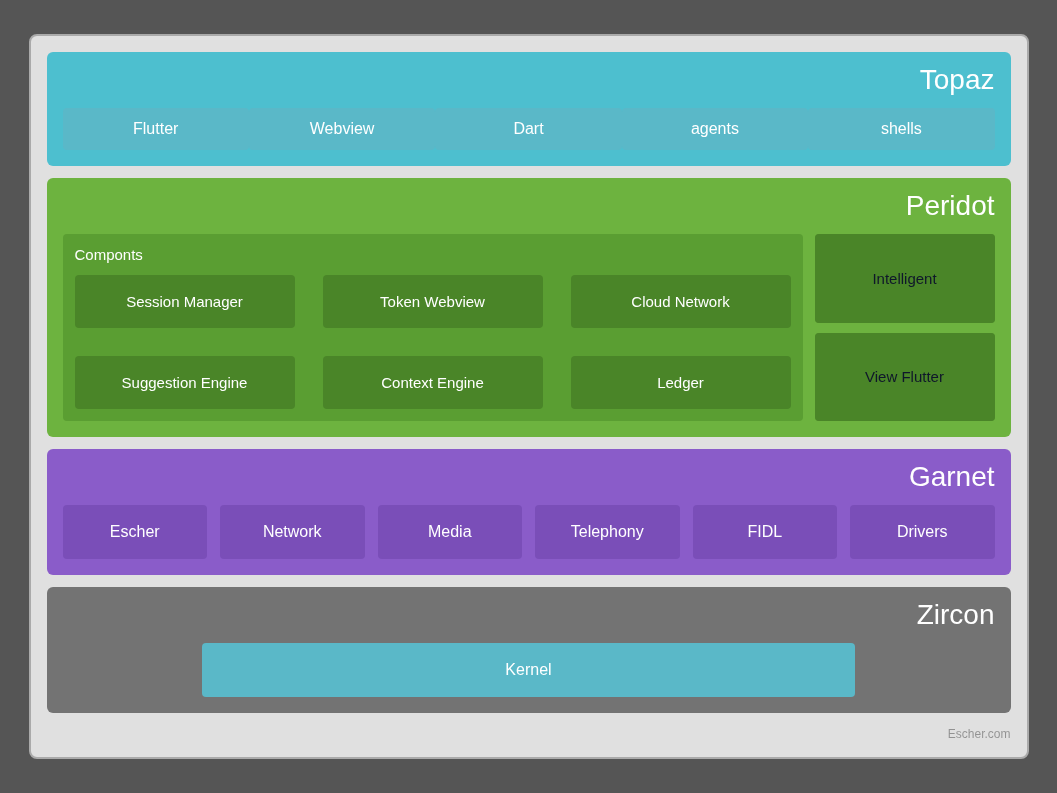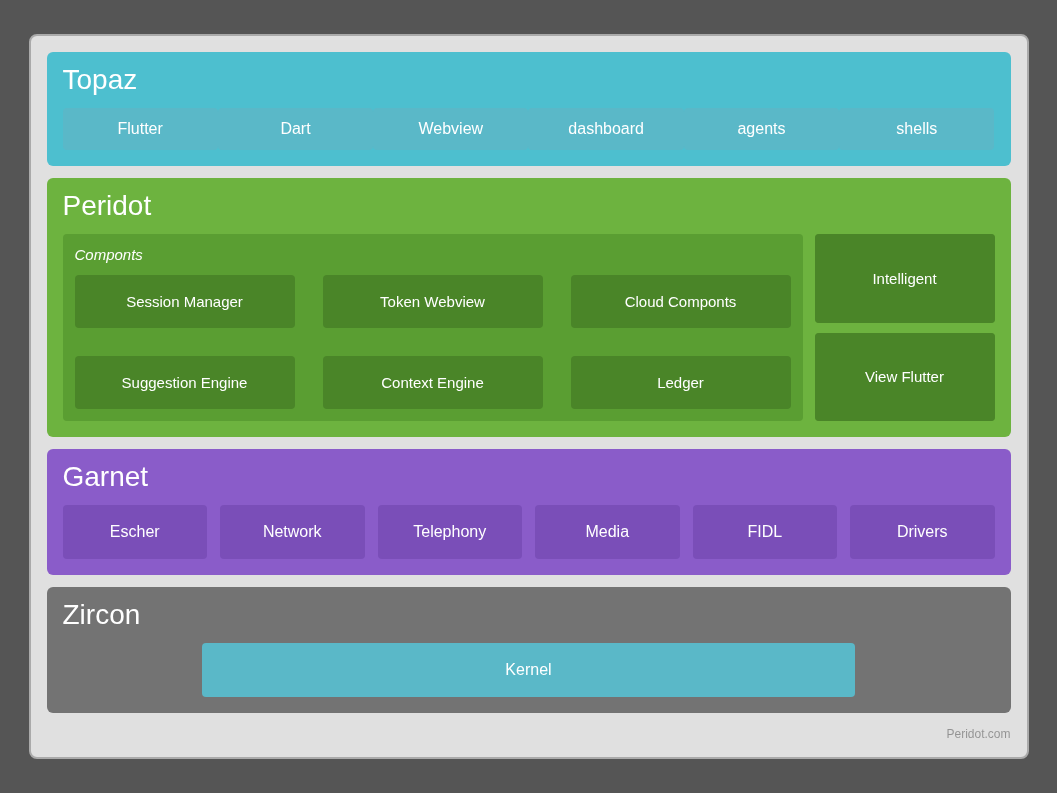--- a/index.html
+++ b/index.html
@@ -22,21 +22,21 @@
       gap: 12px;
     }
 
     
     .topaz-layer {
       background: #4dbfcf;
       border-radius: 6px;
       padding: 12px 16px 16px;
     }
     .layer-title {
-      text-align: left;
+      text-align: right;
       font-size: 28px;
       color: white;
       margin-bottom: 12px;
       font-weight: normal;
     }
     .topaz-items {
       display: flex;
       gap: 0;
       justify-content: space-between;
     }
@@ -63,21 +63,20 @@
     .componts-box {
       flex: 1;
       background: #5a9e32;
       border-radius: 4px;
       padding: 12px;
     }
     .componts-label {
       color: white;
       font-size: 15px;
       margin-bottom: 12px;
-      font-style: italic;
     }
     .componts-grid {
       display: grid;
       grid-template-columns: 1fr 1fr 1fr;
       gap: 28px;
     }
     .componts-item {
       background: #4a8528;
       border-radius: 4px;
       padding: 18px 10px;
@@ -101,21 +100,21 @@
       justify-content: center;
     }
     .peridot-right-inner {
       background: #4a8528;
       border-radius: 4px;
       width: 100%;
       height: 100%;
       display: flex;
       align-items: center;
       justify-content: center;
-      color: #ffffff;
+      color: #0f172a;
       font-size: 15px;
       text-align: center;
       padding: 18px 10px;
     }
 
     
     .garnet-layer {
       background: #8a5cc9;
       border-radius: 6px;
       padding: 12px 16px 16px;
@@ -161,37 +160,36 @@
   </style>
 </head>
 <body>
 
 <div class="diagram">
 
   <div class="topaz-layer">
     <div class="layer-title">Topaz</div>
     <div class="topaz-items">
     <div class="topaz-item">Flutter</div>
+        <div class="topaz-item">Webview</div>
         <div class="topaz-item">Dart</div>
-        <div class="topaz-item">Webview</div>
-        <div class="topaz-item">dashboard</div>
         <div class="topaz-item">agents</div>
         <div class="topaz-item">shells</div>
       </div>
   </div>
 
   <div class="peridot-layer">
     <div class="layer-title">Peridot</div>
     <div class="peridot-inner">
       <div class="componts-box">
         <div class="componts-label">Componts</div>
         <div class="componts-grid">
         <div class="componts-item">Session Manager</div>
             <div class="componts-item">Token Webview</div>
-            <div class="componts-item">Cloud Componts</div>
+            <div class="componts-item">Cloud Network</div>
             <div class="componts-item">Suggestion Engine</div>
             <div class="componts-item">Context Engine</div>
             <div class="componts-item">Ledger</div>
           </div>
       </div>
       <div class="peridot-right">
       <div class="peridot-right-item">
             <div class="peridot-right-inner">Intelligent</div>
           </div>
           <div class="peridot-right-item">
@@ -199,26 +197,26 @@
           </div>
         </div>
     </div>
   </div>
 
   <div class="garnet-layer">
     <div class="layer-title">Garnet</div>
     <div class="garnet-items">
     <div class="garnet-item">Escher</div>
         <div class="garnet-item">Network</div>
+        <div class="garnet-item">Media</div>
         <div class="garnet-item">Telephony</div>
-        <div class="garnet-item">Media</div>
         <div class="garnet-item">FIDL</div>
         <div class="garnet-item">Drivers</div>
       </div>
   </div>
 
   <div class="zircon-layer">
     <div class="layer-title">Zircon</div>
     <div class="kernel-box">Kernel</div>
   </div>
 
-  <div class="watermark">Peridot.com</div>
+  <div class="watermark">Escher.com</div>
 </div>
 
 </body></html>

